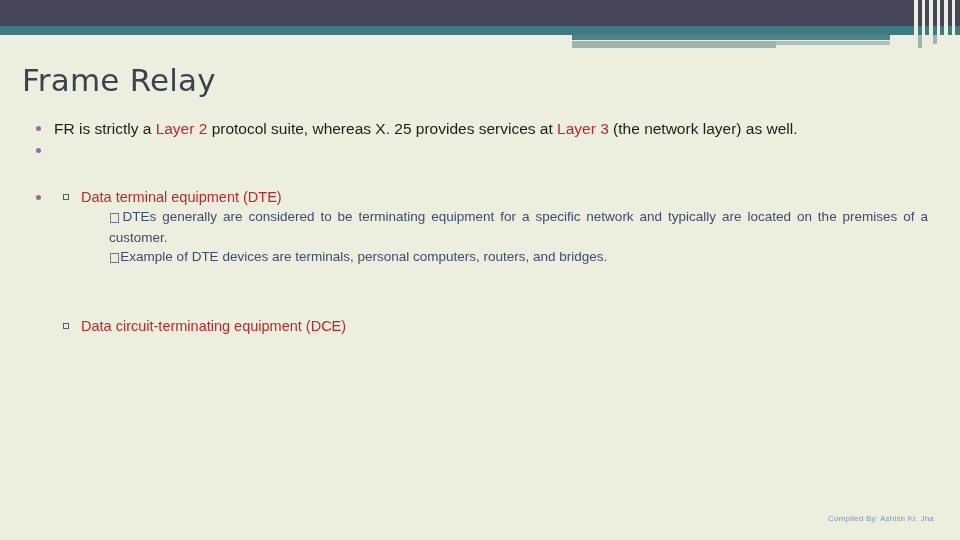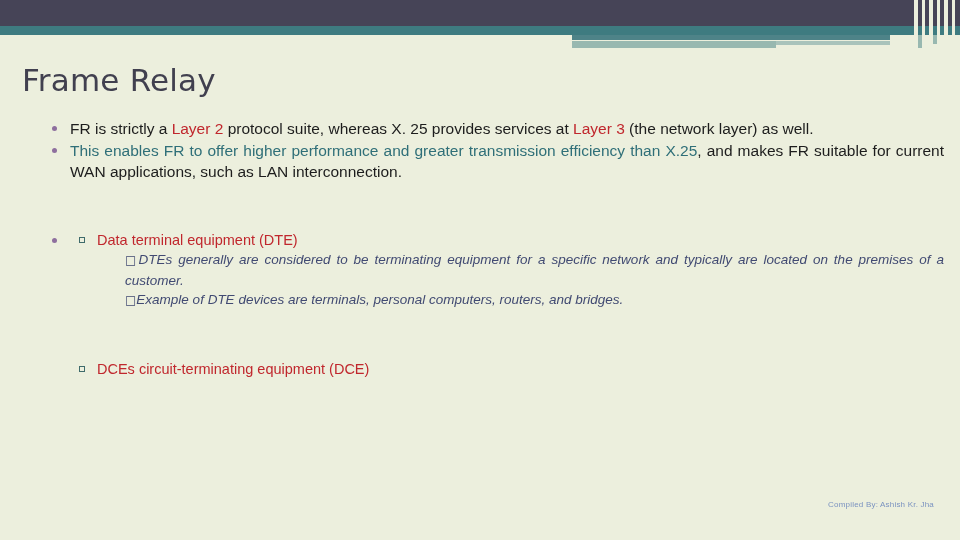--- a/index.html
+++ b/index.html
@@ -68,21 +68,21 @@
     font-weight: 400;
     color: #41404f;
     letter-spacing: 0.2px;
     font-family: "DejaVu Sans", sans-serif;
     margin-top: 15px;
   }
 
   
   .body {
     position: absolute;
-    left: 44px;
+    left: 28px;
     top: 118px;
     width: 900px;
   }
 
   ul.lvl1 {
     list-style: none;
     margin: 0;
     padding: 0;
   }
   ul.lvl1 > li {
@@ -125,21 +125,20 @@
     width: 4px;
     height: 4px;
     border: 1px solid #3f6b6b;
     background: transparent;
   }
 
   ul.lvl3 {
     list-style: none;
     margin: 0;
     padding: 0 0 0 28px;
-    font-style: italic;
   }
   ul.lvl3 > li {
     position: relative;
     font-size: 13.5px;
     line-height: 19.5px;
     color: #414a72;
     text-align: justify;
     text-indent: 0;
     padding-left: 0;
   }
@@ -157,21 +156,21 @@
   }
 
   .red { color: #c0272d; }
   .teal { color: #2f6f78; }
   .nojust { text-align: left; }
 
   
   .footer {
     position: absolute;
     right: 26px;
-    bottom: 31px;
+    bottom: 17px;
     font-size: 8px;
     color: #7b93c0;
     letter-spacing: 0.2px;
   }
 </style>
 </head>
 <body>
 
 <div id="slide">
 
@@ -202,41 +201,40 @@
 
     <ul class="lvl1">
 
       <li>
         <span class="bullet1"></span>
         <span><span>FR  is  strictly  a  </span><span class="red">Layer  2</span><span>  protocol  suite,  whereas  X. 25  provides services at </span><span class="red">Layer 3</span><span> (the network layer) as well.</span></span>
       </li>
 
       <li>
         <span class="bullet1"></span>
-        <span><span class="teal">This   enables   FR   to   offer   higher   performance   and   greater transmission efficiency than </span><span class="teal">X.25</span><span>, and makes FR suitable for current  WAN applications, such as LAN interconnection.</span></span>
       </li>
 
       <li>
         <span class="bullet1"></span>
 
         <ul class="lvl2">
 
           <li class="sq">
             <span class="bullet2"></span>
             <span>Data terminal equipment (DTE)</span>
 
             <ul class="lvl3">
               <li class="l3-hang"><span class="box">□</span><span class="cont">DTEs generally are considered to be terminating equipment for a  specific network and typically are located on the premises of a  customer.</span></li>
               <li class="l3-hang"><span class="box">□</span><span class="cont">Example  of  DTE  devices  are  terminals,  personal  computers,  routers, and bridges.</span></li>
             </ul>
           </li>
 
           <li class="sq">
             <span class="bullet2"></span>
-            <span>DCEs circuit-terminating equipment (DCE)</span>
+            <span>Data circuit-terminating equipment (DCE)</span>
 
             <ul class="lvl3">
             </ul>
           </li>
 
         </ul>
       </li>
 
     </ul>
   </div>

